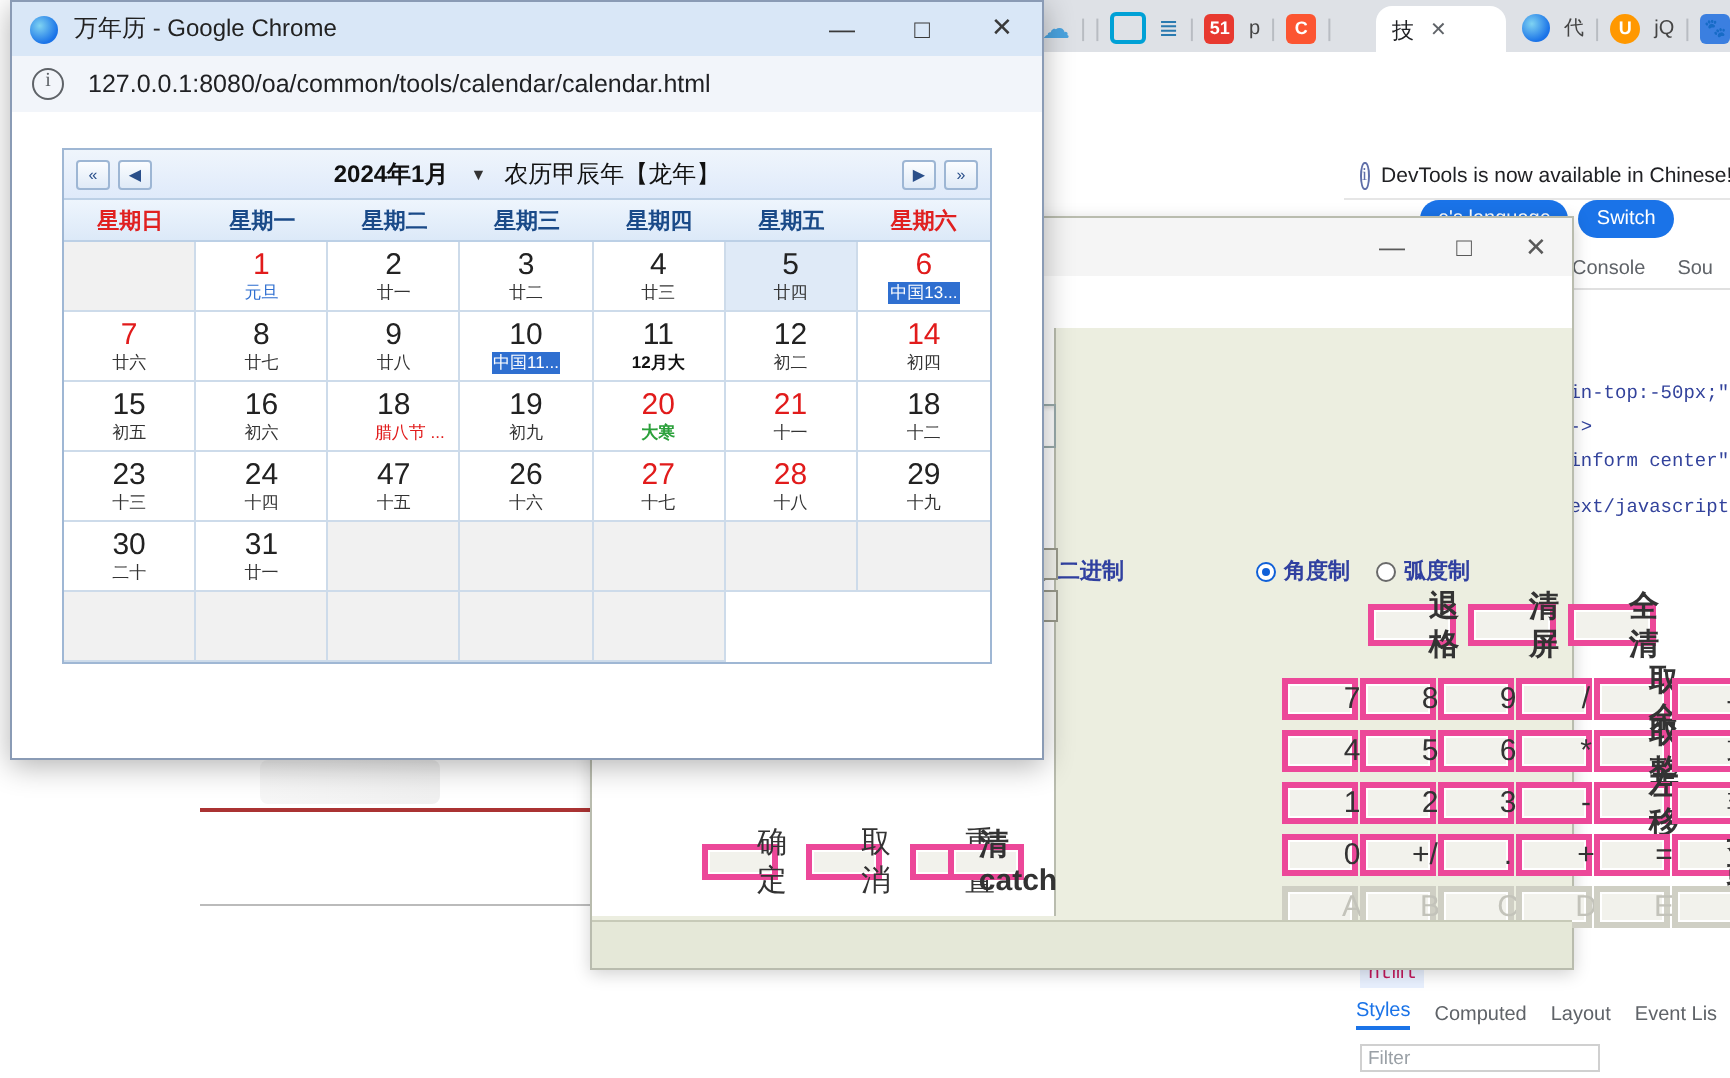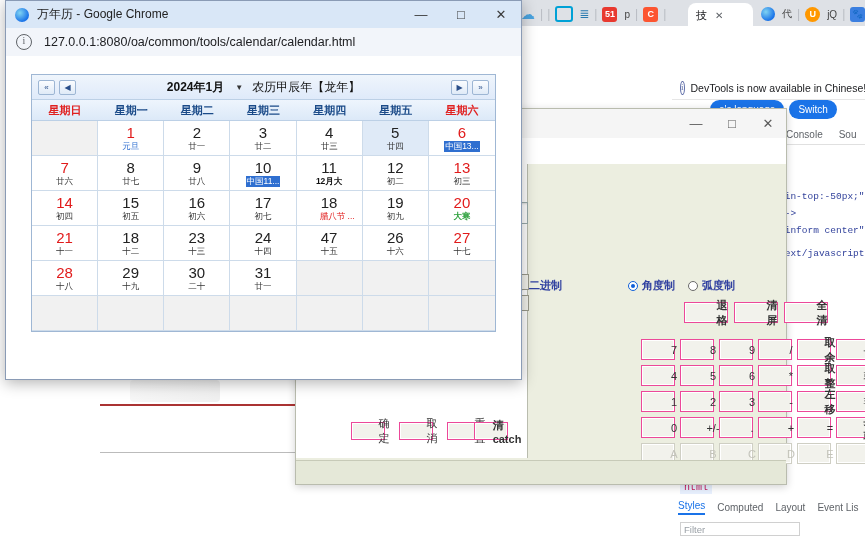--- a/index.html
+++ b/index.html
@@ -64,21 +64,21 @@
   #calc-whitepanel{position:absolute;left:0;top:0;width:231px;height:294px;background:#fff;border-right:1px solid #b9bcae;}
   #calc-display{position:absolute;left:40px;top:38px;width:190px;height:20px;background:#fff;border:1px solid #9aa;box-shadow:inset 1px 1px 2px #ddd;}
   .radiochip{position:absolute;display:flex;align-items:center;gap:4px;font-size:11px;color:#3040a0;font-weight:bold;white-space:nowrap;}
   .radio-o{width:10px;height:10px;border:1px solid #6a6a6a;border-radius:50%;background:#fff;box-sizing:border-box;display:inline-block;position:relative;}
   .radio-o.on{border-color:#1060d8;}
   .radio-o.on:after{content:"";position:absolute;left:2px;top:2px;width:4px;height:4px;border-radius:50%;background:#1060d8;}
   #chip-bin{left:219px;top:114px;}
   #chip-deg{left:332px;top:114px;}
   #chip-rad{left:392px;top:114px;}
 
-  .cbtn{background:#f2f2ec;border:1px solid #ec4899;font-size:11px;color:#333;display:flex;align-items:center;justify-content:center;box-sizing:border-box;box-shadow:inset 0 0 0 1px #fff;padding-left:32px;}
+  .cbtn{background:#f2f2ec;border:3px solid #ec4899;font-size:15px;color:#333;display:flex;align-items:center;justify-content:center;box-sizing:border-box;box-shadow:inset 0 0 0 1px #fff;padding-left:32px;}
   #topbtns{position:absolute;left:388px;top:138px;display:flex;gap:6px;}
   #topbtns .cbtn{width:44px;height:21px;font-weight:bold;}
   #keypad{position:absolute;left:345px;top:175px;display:grid;grid-template-columns:repeat(6,34px);grid-auto-rows:21px;gap:5px;}
   #keypad .cbtn{width:34px;height:21px;}
   #keypad .cbtn.wide{font-weight:bold;}
   #keypad .cbtn.hexdim{color:#c3c3ba;border-color:#cfcfc4;}
   #calc-leftstubs{position:absolute;left:222px;top:110px;width:12px;}
   .stub{width:11px;height:16px;background:#f2f2ec;border:1px solid #9a9a8c;margin-bottom:5px;box-sizing:border-box;}
   #calc-bottomrow{position:absolute;left:55px;top:258px;display:flex;gap:14px;}
   #calc-bottomrow .cbtn{width:34px;height:18px;}
@@ -398,40 +398,32 @@
           </div>
           <div class="daycell">
             <div class="dnum">11</div>
             <div class="dsub bold">12月大</div>
           </div>
           <div class="daycell">
             <div class="dnum">12</div>
             <div class="dsub">初二</div>
           </div>
           <div class="daycell">
-            <div class="dnum red">13</div>
-            <div class="dsub">初三</div>
-          </div>
-          <div class="daycell">
             <div class="dnum red">14</div>
             <div class="dsub">初四</div>
           </div>
           <div class="daycell">
             <div class="dnum">15</div>
             <div class="dsub">初五</div>
           </div>
           <div class="daycell">
             <div class="dnum">16</div>
             <div class="dsub">初六</div>
           </div>
           <div class="daycell">
-            <div class="dnum">17</div>
-            <div class="dsub">初七</div>
-          </div>
-          <div class="daycell">
             <div class="dnum">18</div>
             <div class="dsub red">腊八节 ...</div>
           </div>
           <div class="daycell">
             <div class="dnum">19</div>
             <div class="dsub">初九</div>
           </div>
           <div class="daycell">
             <div class="dnum red">20</div>
             <div class="dsub green">大寒</div>

